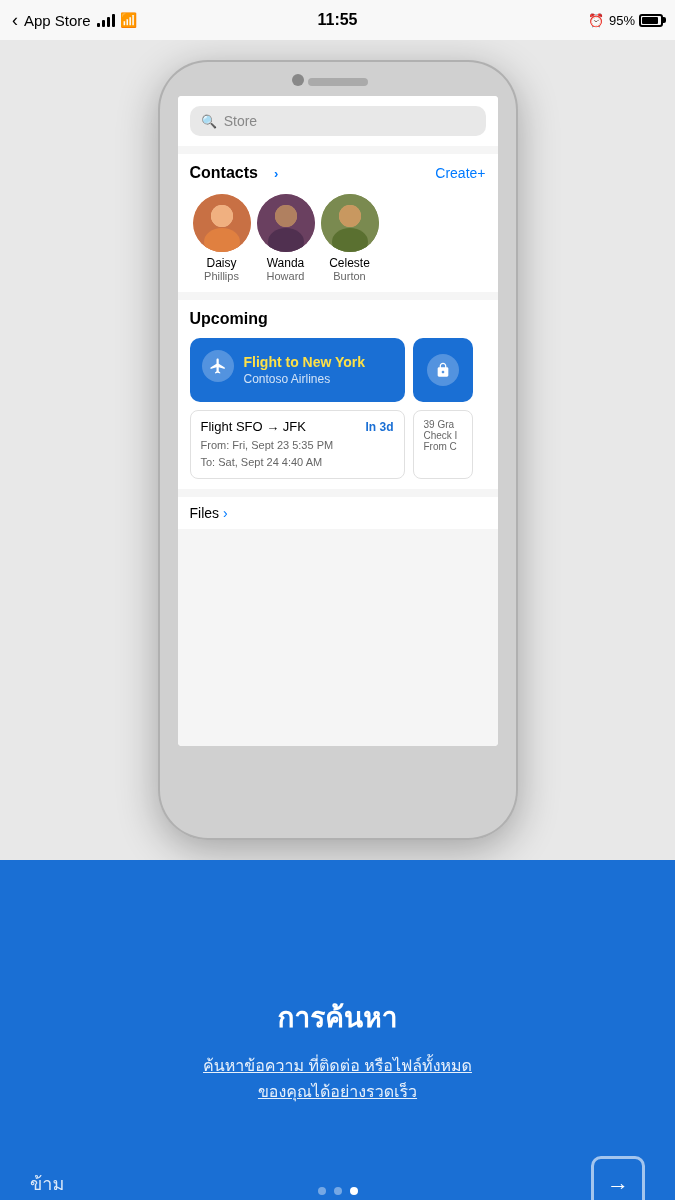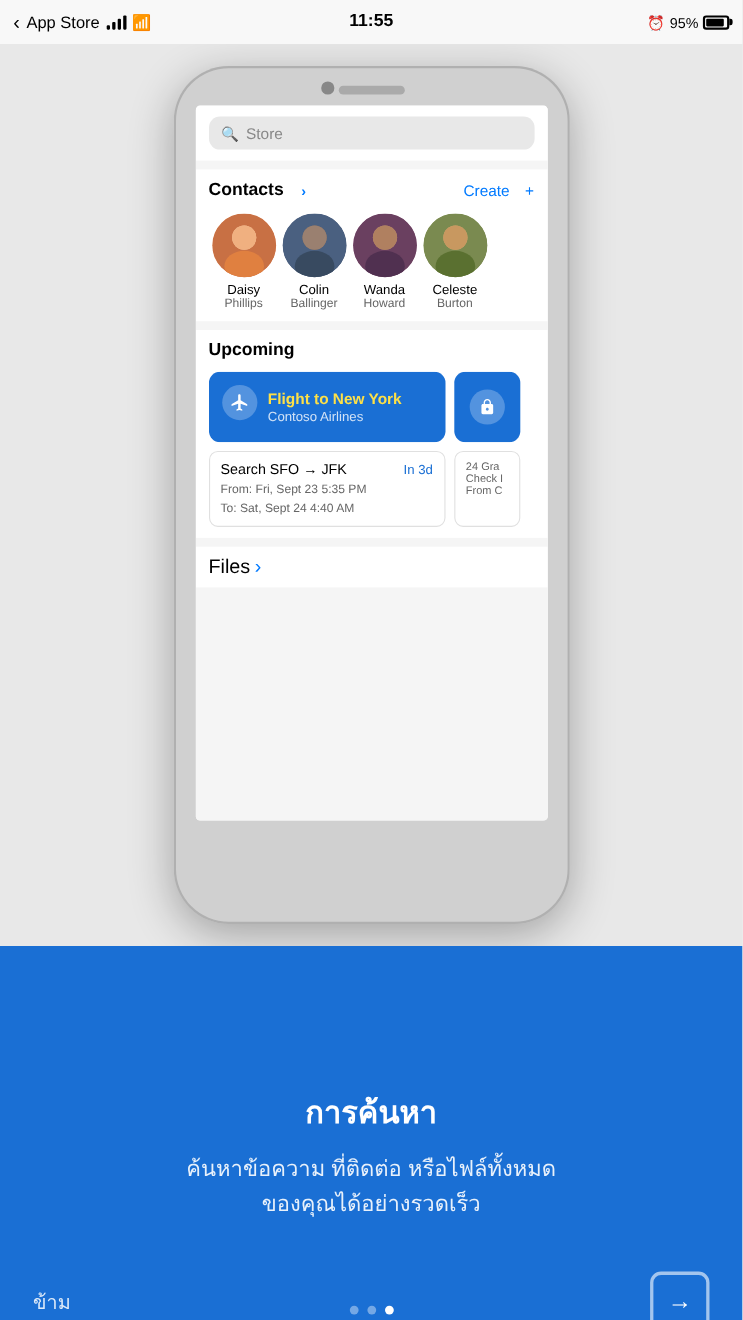--- a/index.html
+++ b/index.html
@@ -192,21 +192,21 @@
     }
     .section-chevron {
       color: #007aff;
       font-size: 13px;
     }
     .create-btn {
       color: #007aff;
       font-size: 14px;
       display: flex;
       align-items: center;
-      gap: 14px;
+      gap: 0;
     }
 
     .contacts-row {
       display: flex;
       overflow: hidden;
     }
     .contact-item {
       display: flex;
       flex-direction: column;
       align-items: center;
@@ -330,20 +330,21 @@
     }
     .flight-route {
       font-size: 13px;
       font-weight: 500;
       color: #000;
     }
     .flight-in {
       font-size: 12px;
       color: #1a6fd4;
       margin-left: auto;
+      font-weight: bold;
     }
     .flight-route-row {
       display: flex;
       justify-content: space-between;
       align-items: center;
     }
     .flight-dates {
       font-size: 11px;
       color: #666;
       margin-top: 3px;
@@ -363,21 +364,21 @@
       color: #666;
     }
 
     
     .files-section {
       background: #fff;
       padding: 8px 12px;
       margin-top: 8px;
     }
     .files-title {
-      font-size: 18px;
+      font-size: 14px;
       color: #000;
       display: flex;
       align-items: center;
       gap: 4px;
     }
 
     
     .blue-section {
       width: 675px;
       height: 380px;
@@ -391,24 +392,25 @@
     }
 
     .thai-title {
       font-size: 28px;
       font-weight: 700;
       color: #fff;
       margin-bottom: 14px;
       text-align: center;
     }
     .thai-subtitle {
-      font-size: 20px;
+      font-size: 16px;
       color: rgba(255,255,255,0.9);
       text-align: center;
       line-height: 1.6;
+      text-decoration: underline;
     }
 
     
     .pagination-dots {
       position: absolute;
       bottom: 45px;
       left: 50%;
       transform: translateX(-50%);
       display: flex;
       gap: 8px;
@@ -514,32 +516,20 @@
                   <circle cx="29" cy="29" r="29" fill="#c87044"></circle>
                   <circle cx="29" cy="22" r="11" fill="#f5c5a0"></circle>
                   <ellipse cx="29" cy="48" rx="18" ry="14" fill="#e08040"></ellipse>
                   <circle cx="29" cy="22" r="11" fill="#f0b080"></circle>
                 </svg>
               </div>
               <span class="contact-name">Daisy</span>
               <span class="contact-lastname">Phillips</span>
             </div>
 
-            <div class="contact-item">
-              <div class="contact-avatar avatar-colin">
-                <svg width="58" height="58" viewBox="0 0 58 58" xmlns="http://www.w3.org/2000/svg">
-                  <circle cx="29" cy="29" r="29" fill="#4a6080"></circle>
-                  <circle cx="29" cy="22" r="11" fill="#8a7060"></circle>
-                  <ellipse cx="29" cy="48" rx="18" ry="14" fill="#384a60"></ellipse>
-                  <circle cx="29" cy="22" r="11" fill="#9a8070"></circle>
-                </svg>
-              </div>
-              <span class="contact-name">Colin</span>
-              <span class="contact-lastname">Ballinger</span>
-            </div>
 
             <div class="contact-item">
               <div class="contact-avatar avatar-wanda">
                 <svg width="58" height="58" viewBox="0 0 58 58" xmlns="http://www.w3.org/2000/svg">
                   <circle cx="29" cy="29" r="29" fill="#6a4060"></circle>
                   <circle cx="29" cy="22" r="11" fill="#c09070"></circle>
                   <ellipse cx="29" cy="48" rx="18" ry="14" fill="#503050"></ellipse>
                   <circle cx="29" cy="22" r="11" fill="#b08060"></circle>
                 </svg>
               </div>
@@ -584,30 +574,30 @@
                 <svg width="16" height="16" viewBox="0 0 24 24" fill="white">
                   <path d="M18 8h-1V6c0-2.76-2.24-5-5-5S7 3.24 7 6v2H6c-1.1 0-2 .9-2 2v10c0 1.1.9 2 2 2h12c1.1 0 2-.9 2-2V10c0-1.1-.9-2-2-2zm-6 9c-1.1 0-2-.9-2-2s.9-2 2-2 2 .9 2 2-.9 2-2 2zm3.1-9H8.9V6c0-1.71 1.39-3.1 3.1-3.1 1.71 0 3.1 1.39 3.1 3.1v2z"></path>
                 </svg>
               </div>
             </div>
           </div>
 
           <div class="flight-detail-row">
             <div class="flight-detail-card">
               <div class="flight-route-row">
-                <span class="flight-route">Search SFO → JFK</span>
+                <span class="flight-route">Flight SFO → JFK</span>
                 <span class="flight-in">In 3d</span>
               </div>
               <div class="flight-dates">
                 <div>From: Fri, Sept 23 5:35 PM</div>
                 <div>To: Sat, Sept 24 4:40 AM</div>
               </div>
             </div>
             <div class="flight-detail-small">
-              <div class="flight-detail-small-text">24 Gra</div>
+              <div class="flight-detail-small-text">39 Gra</div>
               <div class="flight-detail-small-text">Check I</div>
               <div class="flight-detail-small-text">From C</div>
             </div>
           </div>
         </div>
 
         <div class="files-section">
           <div class="files-title">
             <span>Files</span>
             <span style="color:#007aff;">›</span>

